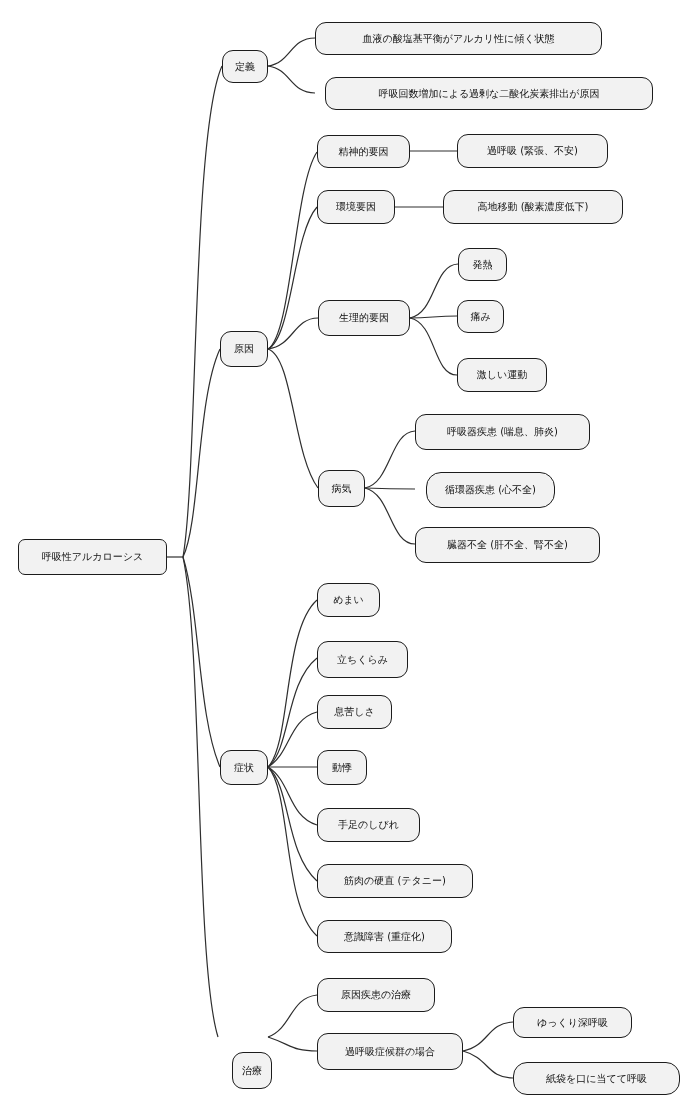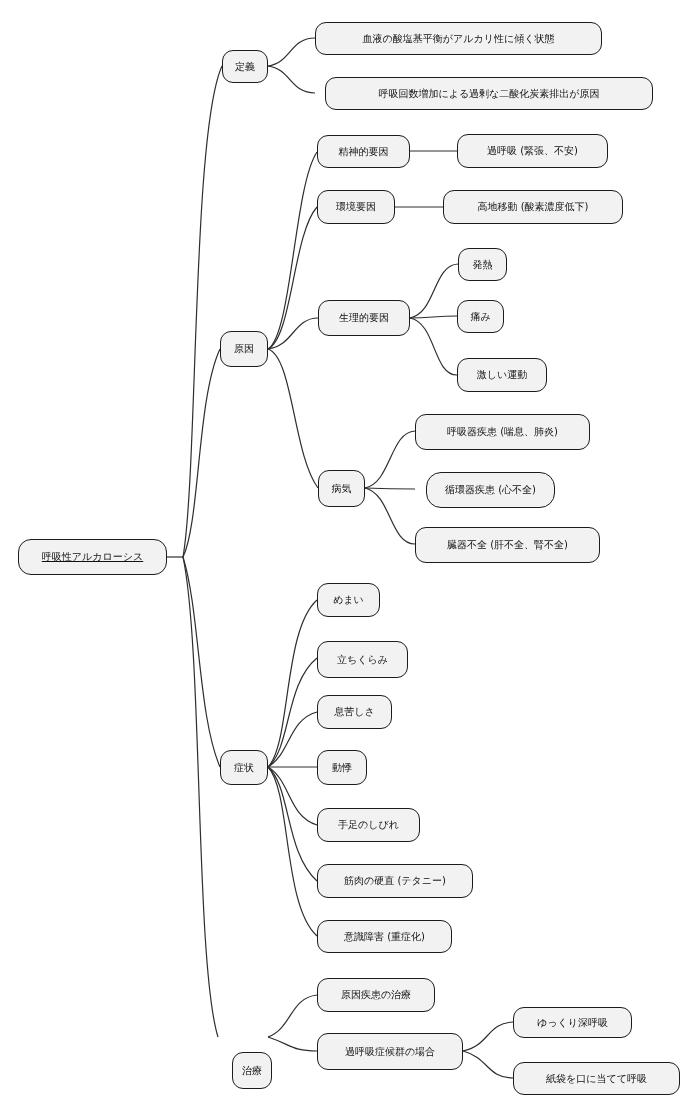--- a/index.html
+++ b/index.html
@@ -78,21 +78,21 @@
     <path d="M268,767 C291,781 288,816 317,825"></path>
     <path d="M268,767 C291,787 285,852 317,881"></path>
     <path d="M268,767 C291,791 283,906 317,936"></path>
 
     <path d="M268,1037 C292,1028 290,998 317,995"></path>
     <path d="M268,1037 C292,1045 292,1051 317,1051"></path>
     <path d="M463,1051 C489,1046 487,1023 513,1022"></path>
     <path d="M463,1051 C489,1058 487,1078 513,1078"></path>
   </svg>
 
-  <div class="node" style="left:18px; top:539px; width:149px; height:36px; border-radius:13px;text-decoration:underline;">呼吸性アルカローシス</div>
+  <div class="node" style="left:18px; top:539px; width:149px; height:36px; border-radius:7px;">呼吸性アルカローシス</div>
 
   <div class="node" style="left:222px; top:50px; width:46px; height:33px;">定義</div>
   <div class="node" style="left:315px; top:22px; width:287px; height:33px;">血液の酸塩基平衡がアルカリ性に傾く状態</div>
   <div class="node" style="left:325px; top:77px; width:328px; height:33px;">呼吸回数増加による過剰な二酸化炭素排出が原因</div>
 
   <div class="node" style="left:220px; top:331px; width:48px; height:36px;">原因</div>
   <div class="node" style="left:317px; top:135px; width:93px; height:33px;">精神的要因</div>
   <div class="node" style="left:457px; top:134px; width:151px; height:34px;">過呼吸 (緊張、不安)</div>
   <div class="node" style="left:317px; top:190px; width:78px; height:34px;">環境要因</div>
   <div class="node" style="left:443px; top:190px; width:180px; height:34px;">高地移動 (酸素濃度低下)</div>
@@ -111,15 +111,15 @@
   <div class="node" style="left:317px; top:695px; width:75px; height:34px;">息苦しさ</div>
   <div class="node" style="left:317px; top:750px; width:50px; height:35px;">動悸</div>
   <div class="node" style="left:317px; top:808px; width:103px; height:34px;">手足のしびれ</div>
   <div class="node" style="left:317px; top:864px; width:156px; height:34px;">筋肉の硬直 (テタニー)</div>
   <div class="node" style="left:317px; top:920px; width:135px; height:33px;">意識障害 (重症化)</div>
 
   <div class="node" style="left:232px; top:1019px; width:40px; height:37px;margin-top:33px;">治療</div>
   <div class="node" style="left:317px; top:978px; width:118px; height:34px;">原因疾患の治療</div>
   <div class="node" style="left:317px; top:1033px; width:146px; height:37px;">過呼吸症候群の場合</div>
   <div class="node" style="left:513px; top:1007px; width:119px; height:31px;">ゆっくり深呼吸</div>
-  <div class="node" style="left:513px; top:1062px; width:167px; height:33px;">紙袋を口に当てて呼吸</div>
+  <div class="node" style="left:513px; top:1062px; width:167px; height:33px;border-radius:14px;">紙袋を口に当てて呼吸</div>
 
 </div>
 
 </body></html>

